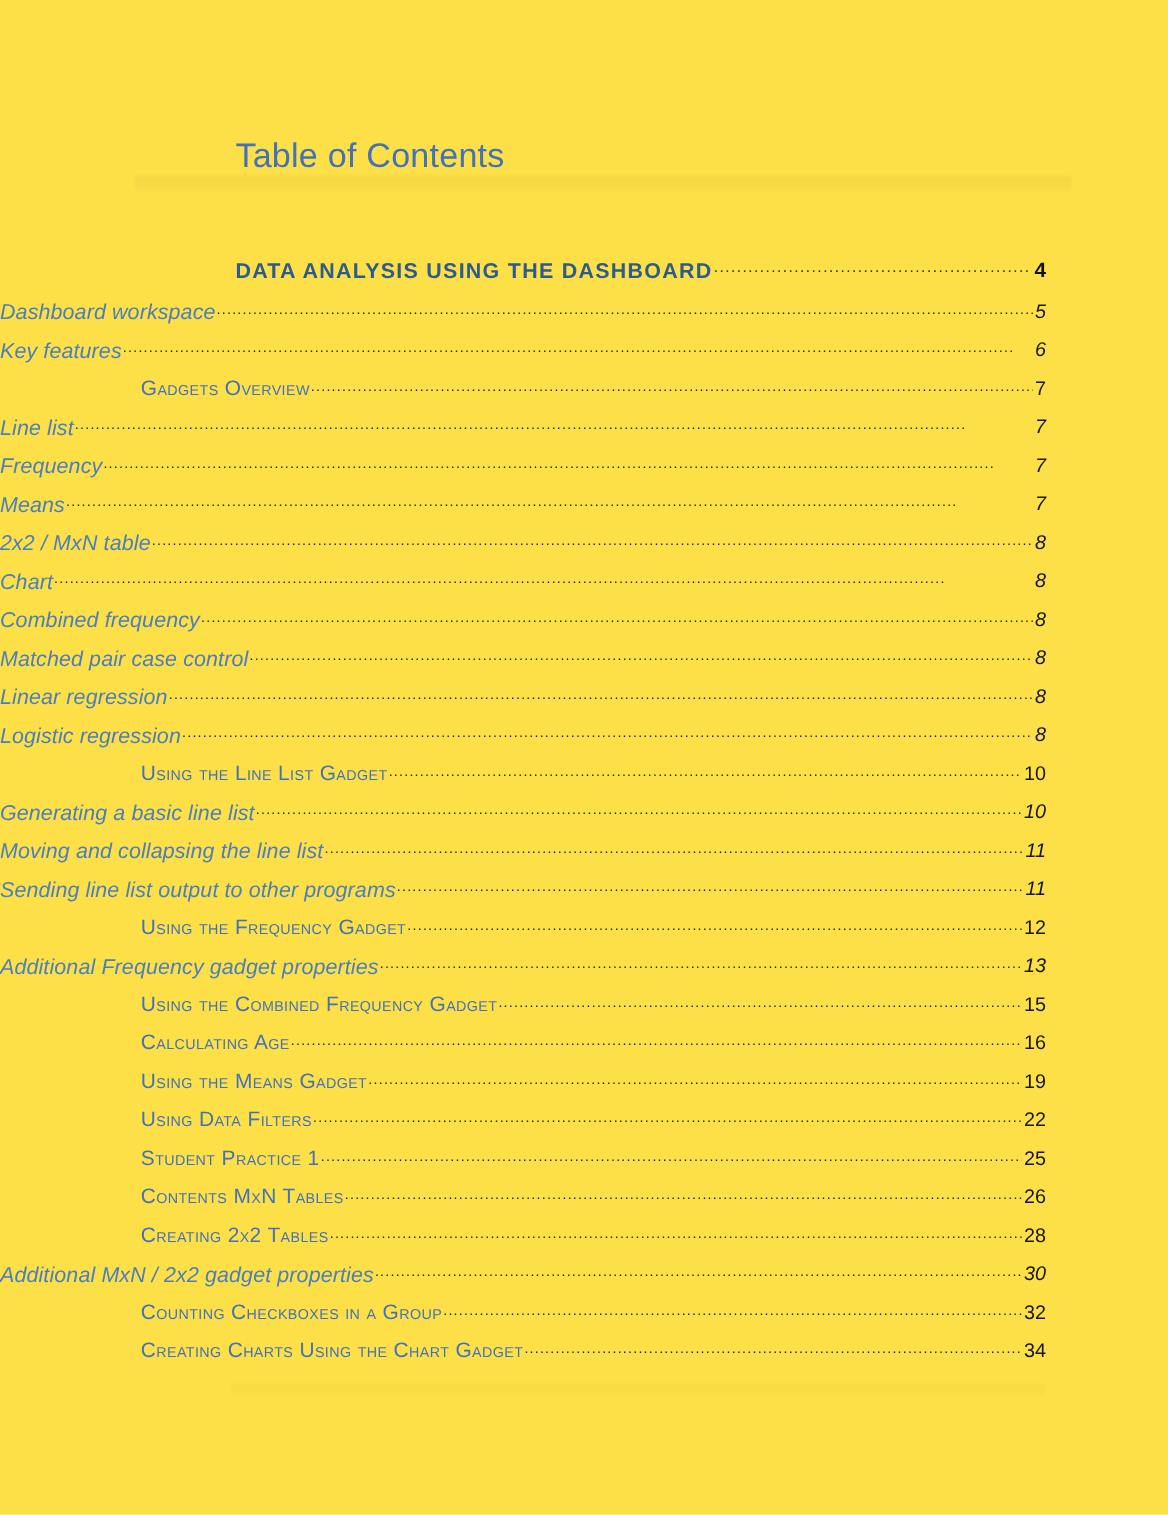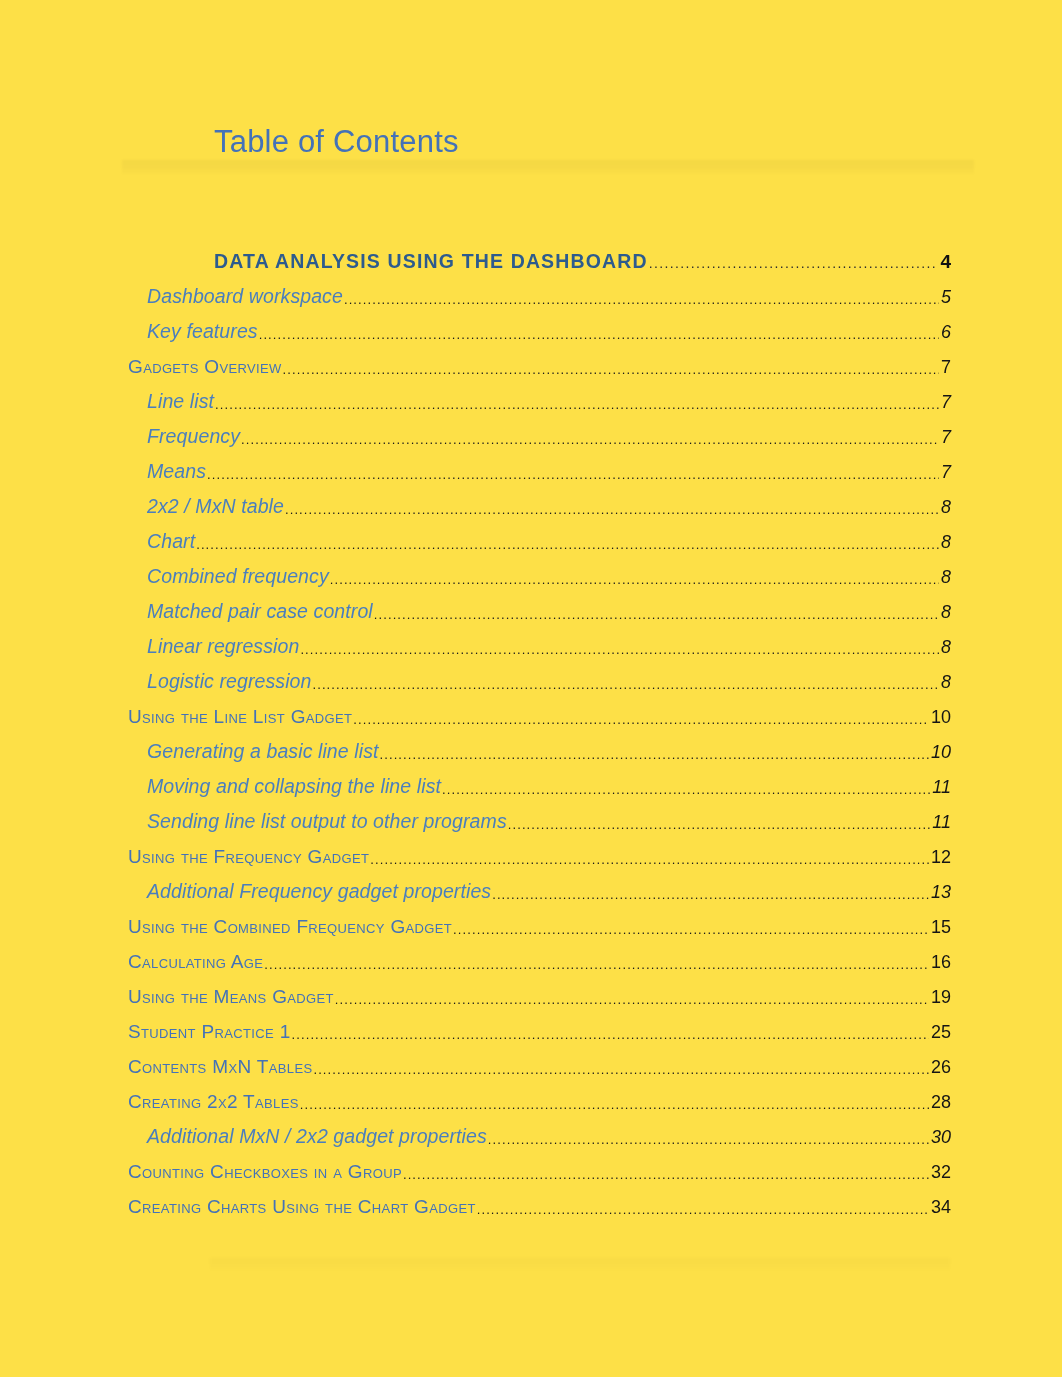--- a/index.html
+++ b/index.html
@@ -70,21 +70,21 @@
   
   .toc-list {
     position: absolute;
     left: 0;
     top: 236px;
     width: 1062px;
   }
 
   .toc-entry {
     display: flex;
-    align-items: flex-end;
+    align-items: flex-start;
     width: 100%;
     box-sizing: border-box;
     padding-right: 111px;
     white-space: nowrap;
   }
 
   .entry-label {
     flex: 0 0 auto;
   }
 
@@ -154,21 +154,20 @@
     letter-spacing: 0.35px;
   }
   .lvl1 .page-num {
     font-size: 18px;
     color: #151515;
   }
 
   
   .lvl2 {
     height: 35px;
-    padding-left: 147px;
   }
   .lvl2 .entry-label {
     font-size: 19.5px;
     font-style: italic;
     font-weight: 400;
     color: #4A7EBE;
     letter-spacing: 0.1px;
   }
   .lvl2 .page-num {
     font-size: 18px;
@@ -290,20 +289,25 @@
         <span class="entry-label">Calculating Age</span>
         <span class="leader"></span>
         <span class="page-num">16</span>
       </div>
       <div class="toc-entry lvl1">
         <span class="entry-label">Using the Means Gadget</span>
         <span class="leader"></span>
         <span class="page-num">19</span>
       </div>
       <div class="toc-entry lvl1">
+        <span class="entry-label">Using Data Filters</span>
+        <span class="leader"></span>
+        <span class="page-num">22</span>
+      </div>
+      <div class="toc-entry lvl1">
         <span class="entry-label">Student Practice 1</span>
         <span class="leader"></span>
         <span class="page-num">25</span>
       </div>
       <div class="toc-entry lvl1">
         <span class="entry-label">Contents MxN Tables</span>
         <span class="leader"></span>
         <span class="page-num">26</span>
       </div>
       <div class="toc-entry lvl1">

